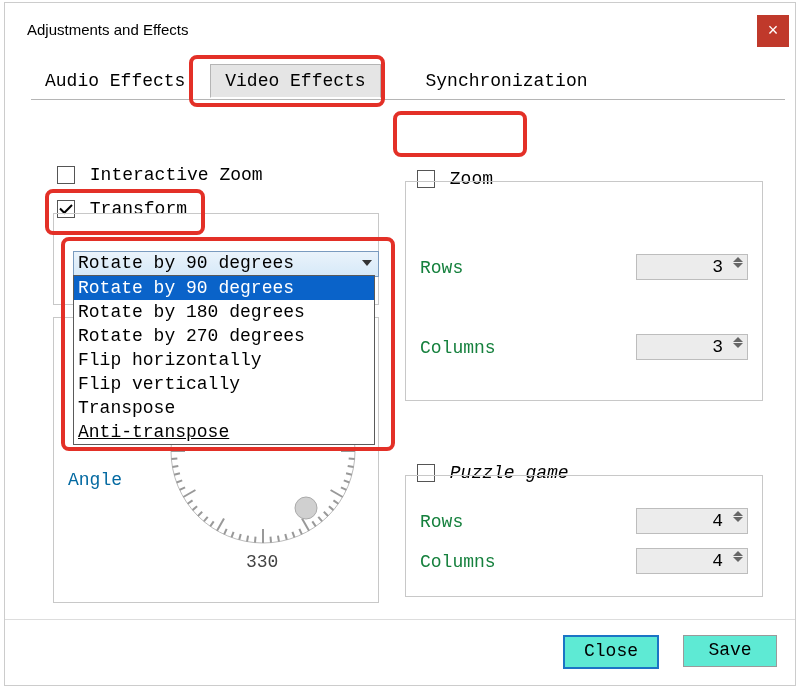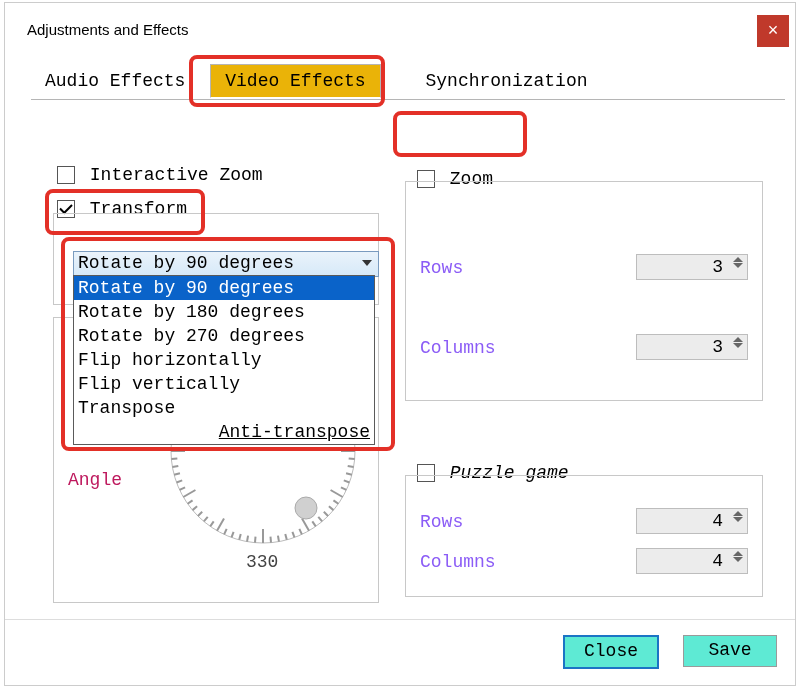--- a/index.html
+++ b/index.html
@@ -35,21 +35,21 @@
     position:absolute;left:26px;top:60px;right:10px;height:36px;
     border-bottom:1px solid #b5b5b5;
   }
   .main-tab{
     display:inline-block;padding:6px 14px 6px 14px;
     position:relative;top:1px;
     cursor:pointer;
   }
   .main-tab.active{
     border:1px solid #b5b5b5;border-bottom:1px solid #fff;
-    background:#eab308;
+    background:#e5e5e5;
   }
   
   .sub-tabs{
     position:absolute;left:34px;top:114px;right:18px;height:32px;
     border-bottom:1px solid #b5b5b5;
   }
   .sub-tab{
     display:inline-block;padding:4px 16px;position:relative;top:1px;cursor:pointer;
   }
   .sub-tab.active{
@@ -79,35 +79,35 @@
     position:absolute;right:6px;top:8px;width:0;height:0;
     border-left:5px solid transparent;border-right:5px solid transparent;border-top:6px solid #333;
   }
   .dropdown{
     position:absolute;left:68px;top:272px;width:300px;
     border:1px solid #5a5a5a;background:#fff;
     z-index:5;
   }
   .opt{padding:1px 4px;line-height:22px;white-space:nowrap;cursor:pointer;}
   .opt.hl{background:#0a63c9;color:#fff;}
-  .opt:last-child{text-decoration:underline;text-align:right;}
+  .opt:last-child{text-decoration:underline;}
   
   .rotate-group{
     left:48px;top:314px;width:324px;height:284px;
   }
   .angle-lbl{
-    position:absolute;left:14px;top:152px;color:#be185d;
+    position:absolute;left:14px;top:152px;color:#0369a1;
   }
   .dial{
     position:absolute;left:104px;top:28px;width:210px;height:210px;
   }
   
   .wall-chk{position:absolute;left:412px;top:166px;}
   .wall-box{left:400px;top:178px;width:356px;height:218px;border:1px solid #c8c8c8;}
-  .field-lbl{color:#8b5cf6;}
+  .field-lbl{color:#15803d;}
   .spin{
     position:absolute;width:110px;height:24px;background:#ececec;border:1px solid #bdbdbd;
   }
   .spin .val{position:absolute;right:24px;top:2px;}
   .spin .btns{position:absolute;right:2px;top:1px;width:14px;}
   .spin .up,.spin .dn{width:0;height:0;display:block;margin:1px auto;}
   .spin .up{border-left:5px solid transparent;border-right:5px solid transparent;border-bottom:5px solid #666;}
   .spin .dn{border-left:5px solid transparent;border-right:5px solid transparent;border-top:5px solid #666;}
   .puzzle-chk{position:absolute;left:412px;top:460px;font-style:italic;}
   .puzzle-box{left:400px;top:472px;width:356px;height:120px;}

